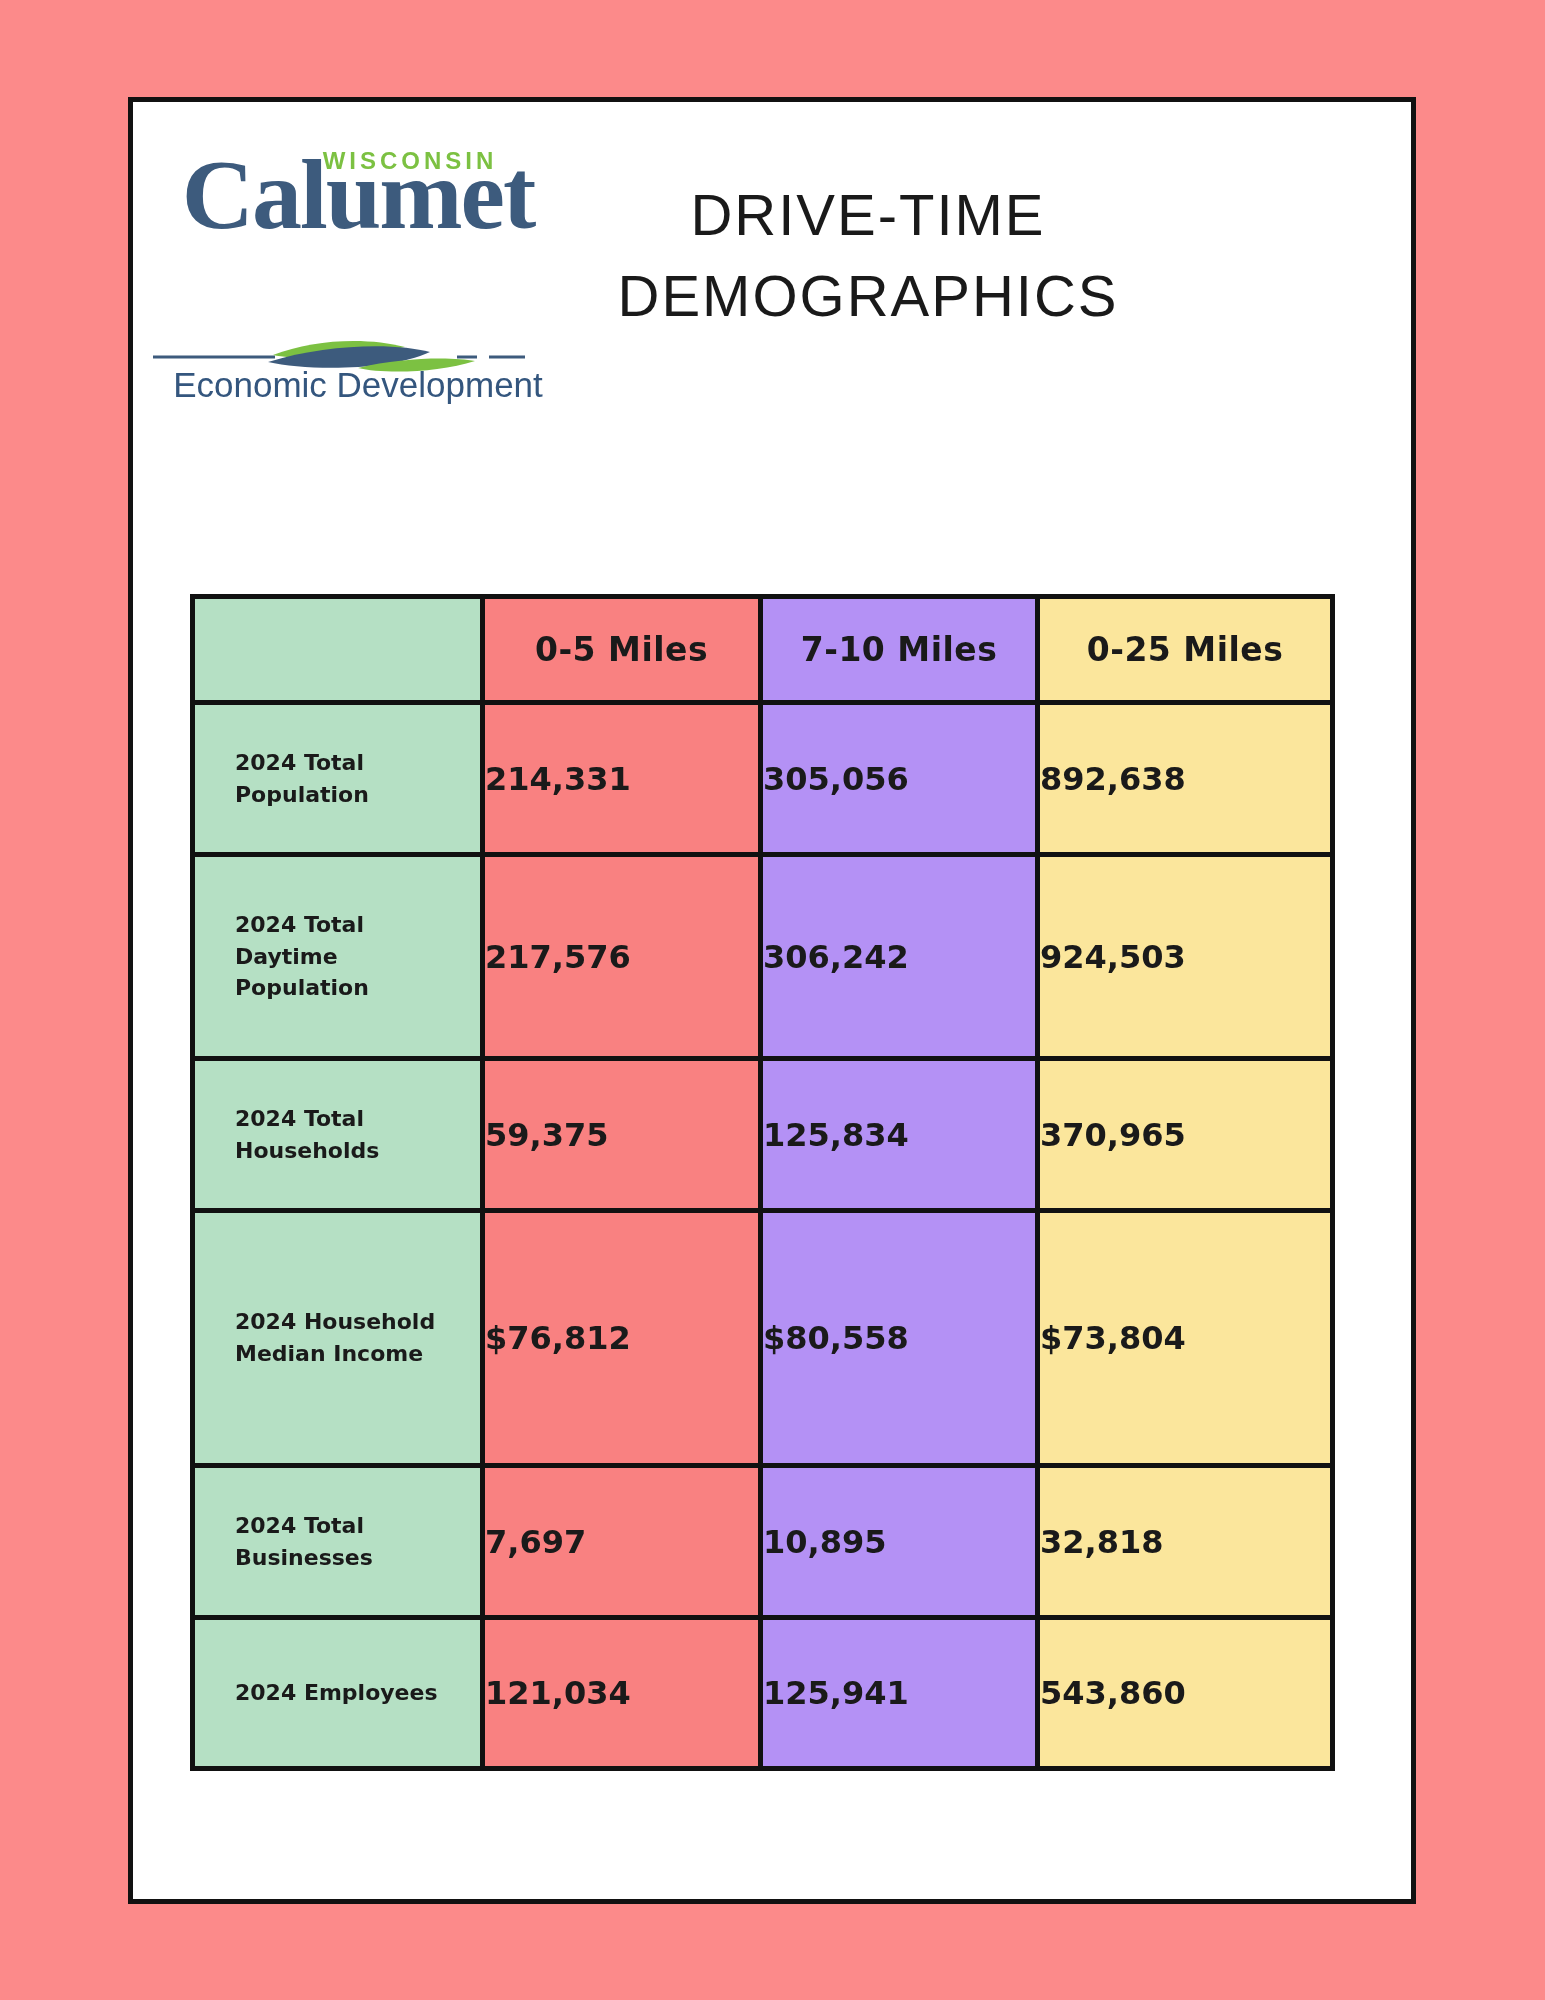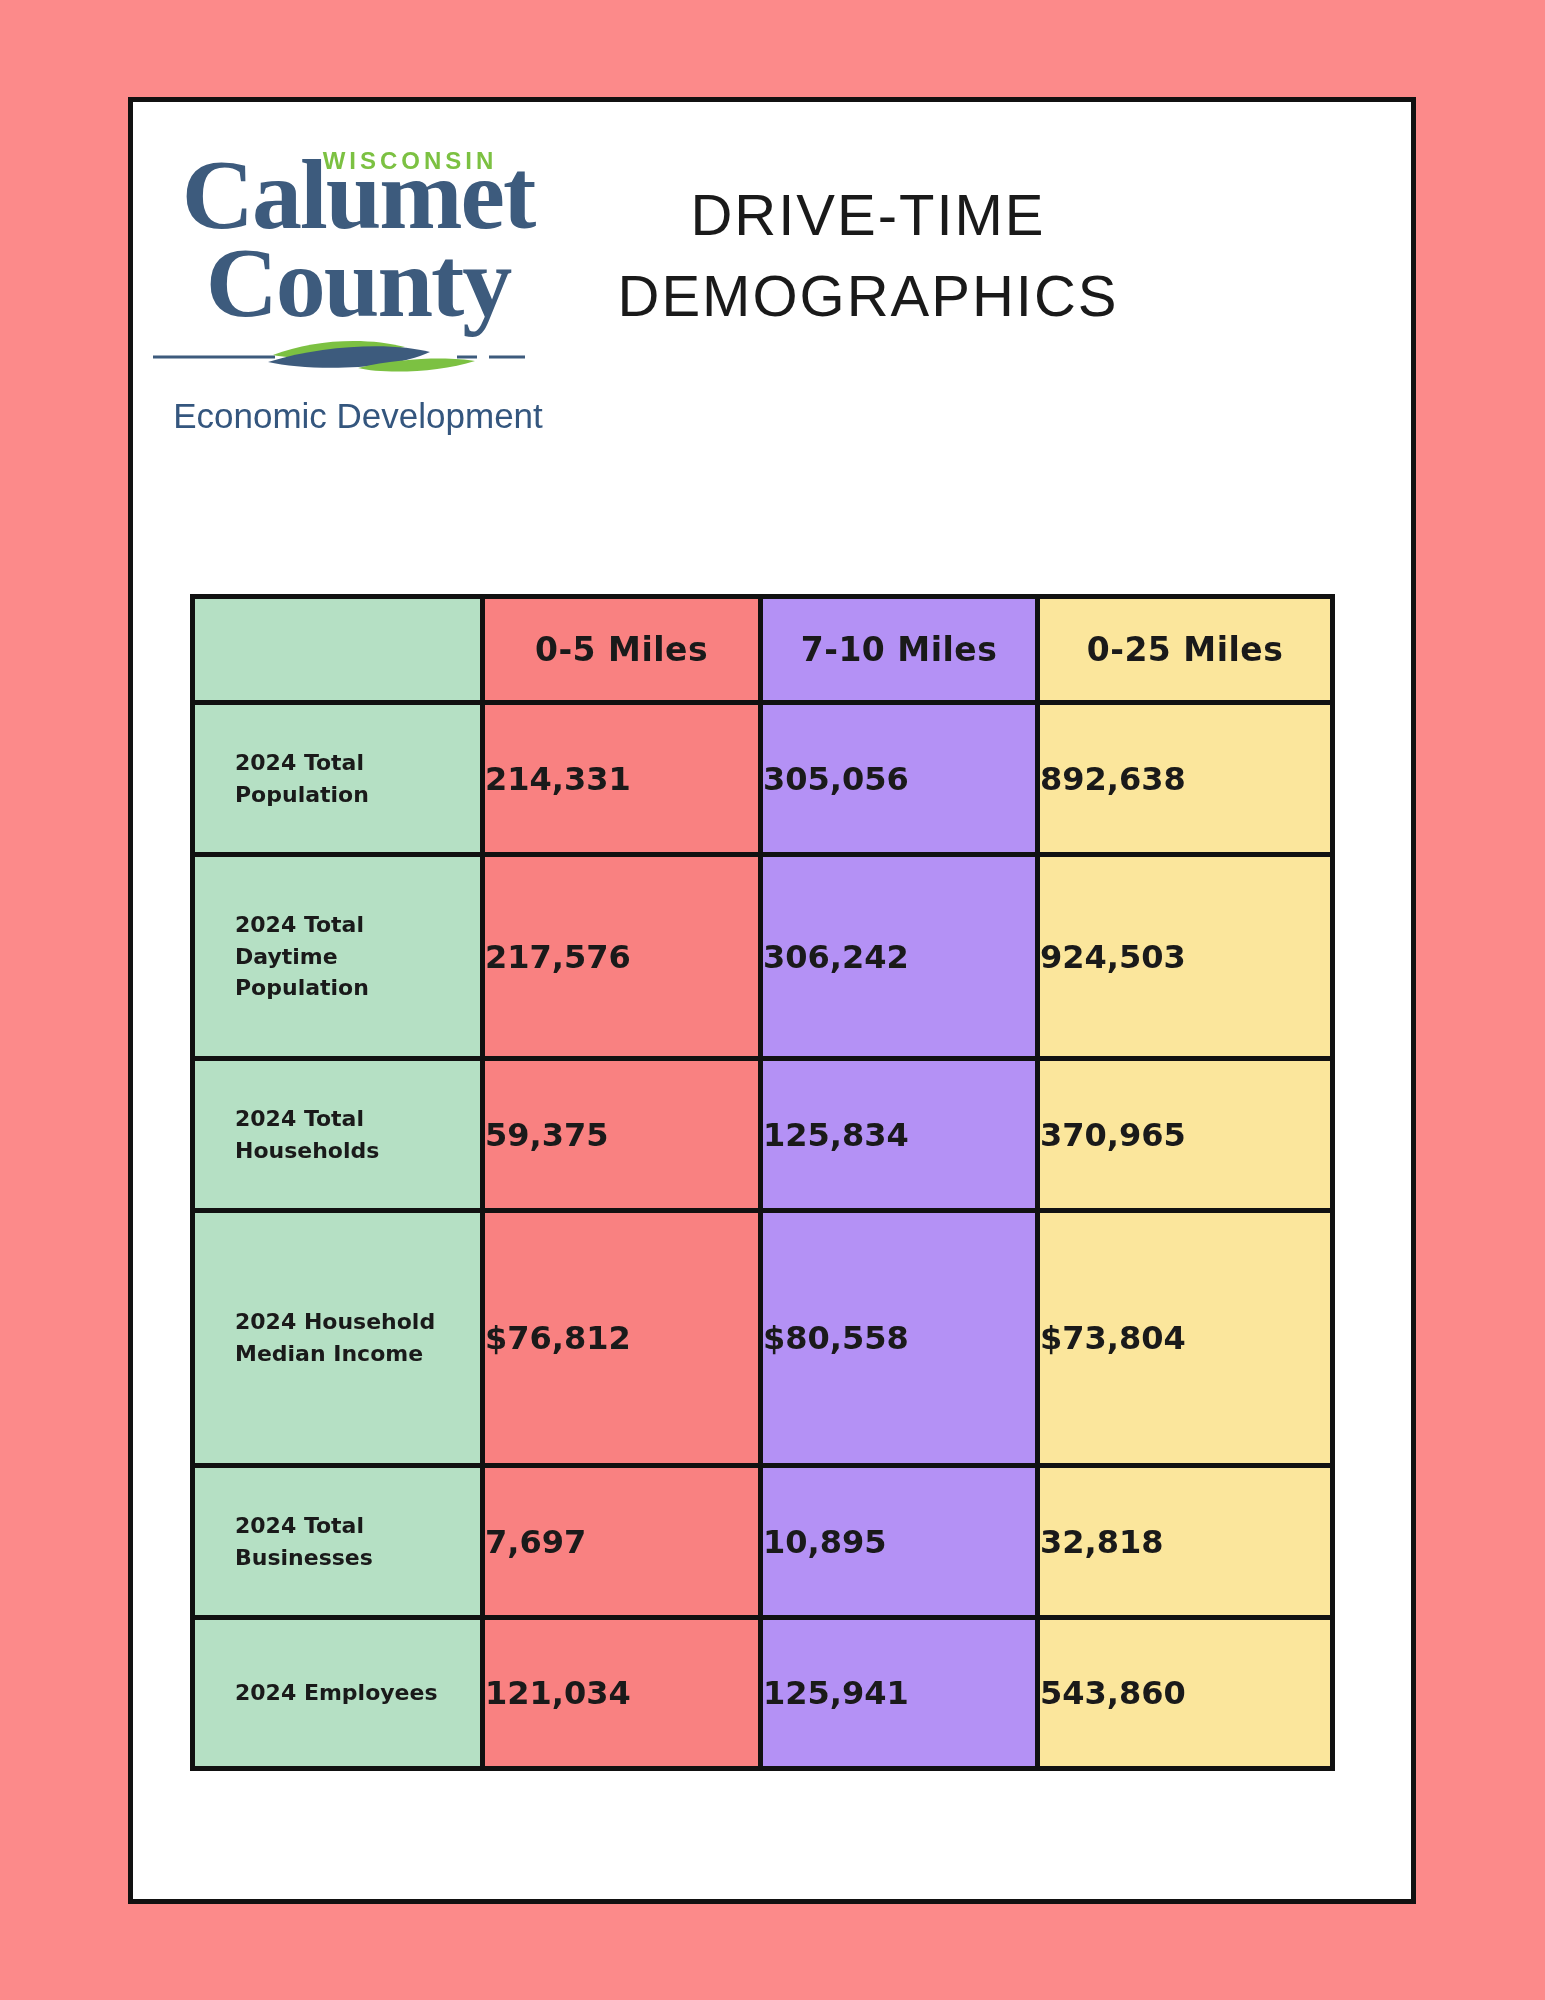--- a/index.html
+++ b/index.html
@@ -34,21 +34,20 @@
     font-size:100px;line-height:1;color:var(--logo-blue);
     letter-spacing:-2px;
   }
   .logo-calumet{top:0px;}
   .logo-county{top:88px;}
   .logo-wave{position:absolute;left:0;top:188px;}
   .logo-dept{
     position:absolute;top:220px;width:100%;text-align:center;
     font-size:35px;font-weight:400;color:var(--dept-blue);
     font-family:"Liberation Sans",sans-serif;
-    margin-top:31px;
   }
   
   .title{
     position:absolute;left:430px;top:72px;width:610px;
     text-align:center;
     font-size:58px;line-height:1.4;font-weight:400;
     letter-spacing:2px;color:var(--text-dark);
     font-family:"Liberation Sans",sans-serif;
   }
   
@@ -75,21 +74,20 @@
   tr.r3{height:255px;} tr.r4{height:152px;} tr.r5{height:151px;}
 </style>
 </head>
 <body>
 
 <div class="card">
 
   <div class="logo">
     <div class="logo-state">WISCONSIN</div>
     <div class="logo-name logo-calumet">Calumet</div>
-    <div class="logo-name logo-county">County</div>
     <svg class="logo-wave" width="372" height="44" viewBox="0 0 372 44">
       <line x1="0" y1="24" x2="122" y2="24" stroke="#3D5B7D" stroke-width="3"></line>
       <path d="M120 22 C160 6, 215 4, 252 14 C205 24, 150 28, 120 22 Z" fill="#7CC142"></path>
       <path d="M115 29 C175 10, 245 10, 277 19 C235 38, 155 38, 115 29 Z" fill="#3D5B7D"></path>
       <path d="M205 35 C250 24, 300 24, 322 28 C285 40, 230 41, 205 35 Z" fill="#7CC142"></path>
       <line x1="304" y1="24" x2="324" y2="24" stroke="#3D5B7D" stroke-width="3"></line>
       <line x1="336" y1="24" x2="372" y2="24" stroke="#3D5B7D" stroke-width="3"></line>
     </svg>
     <div class="logo-dept">Economic Development</div>
   </div>

